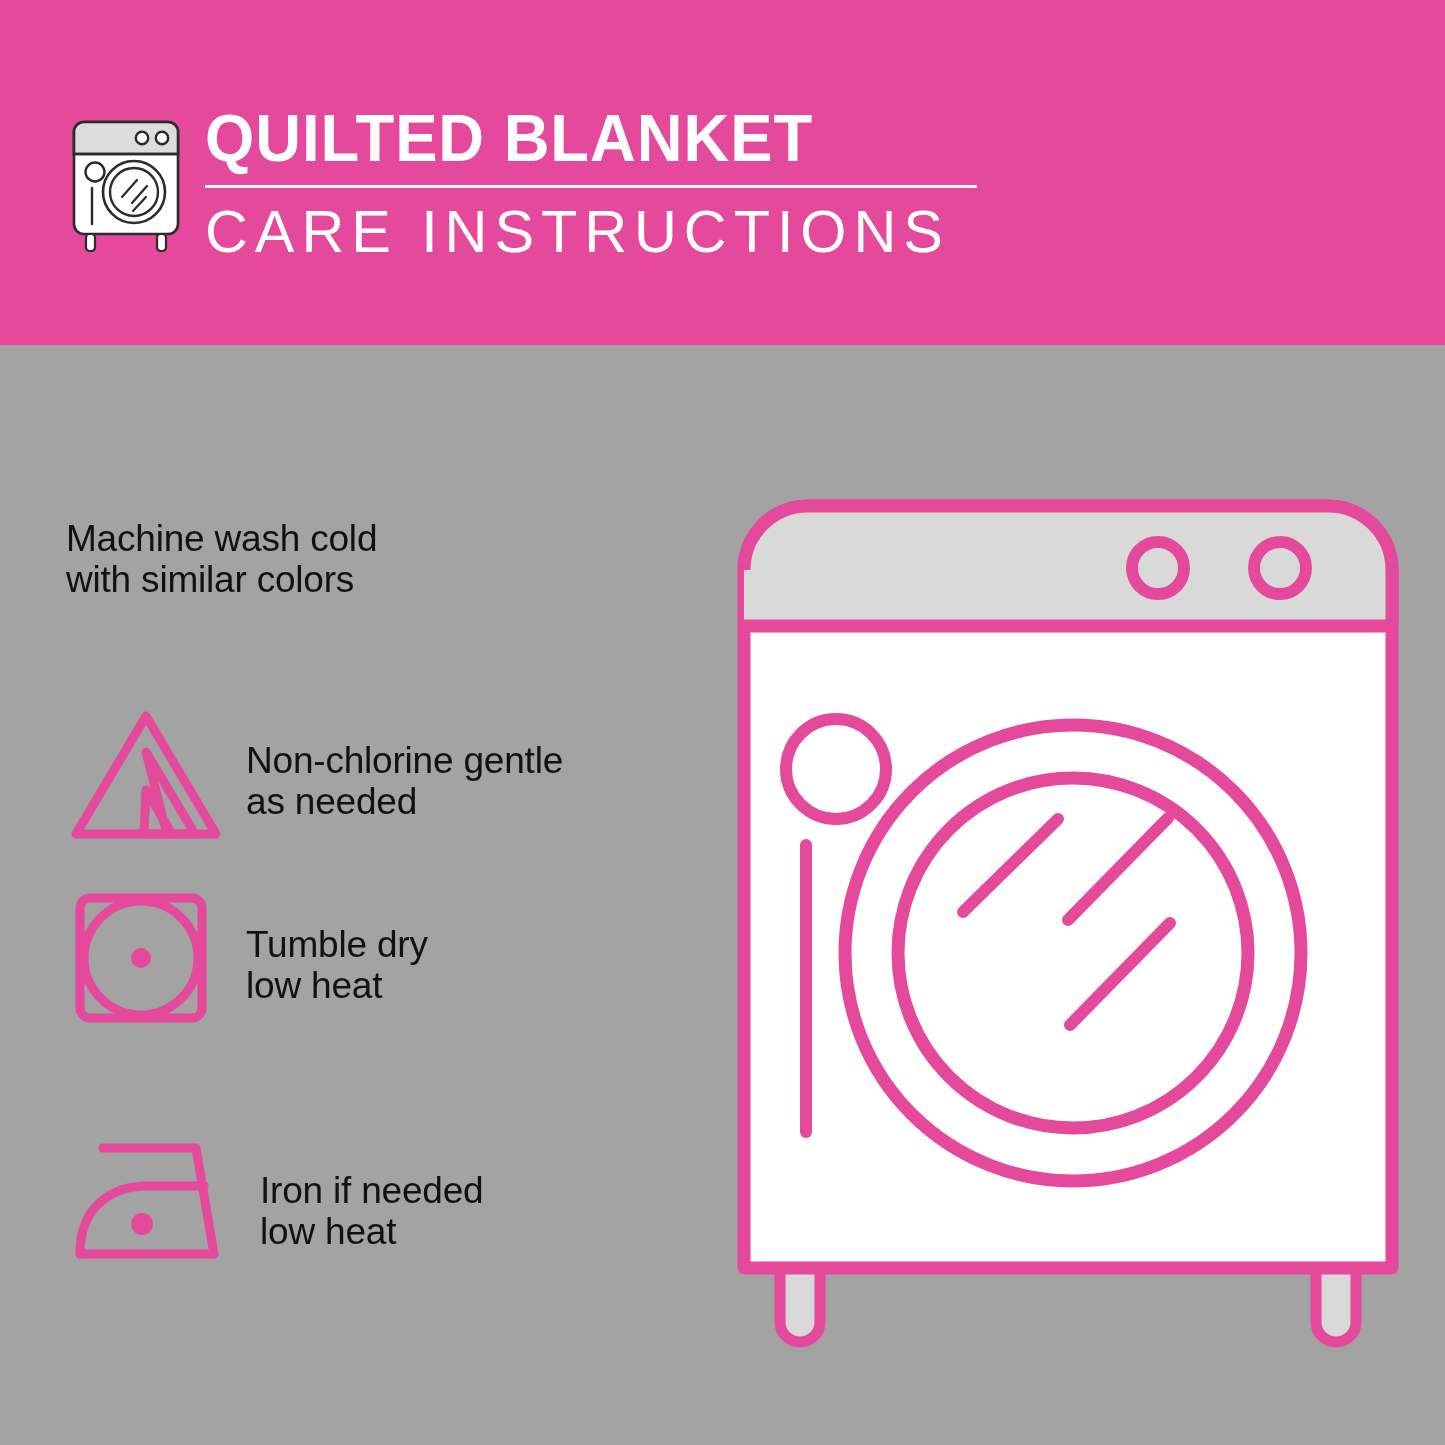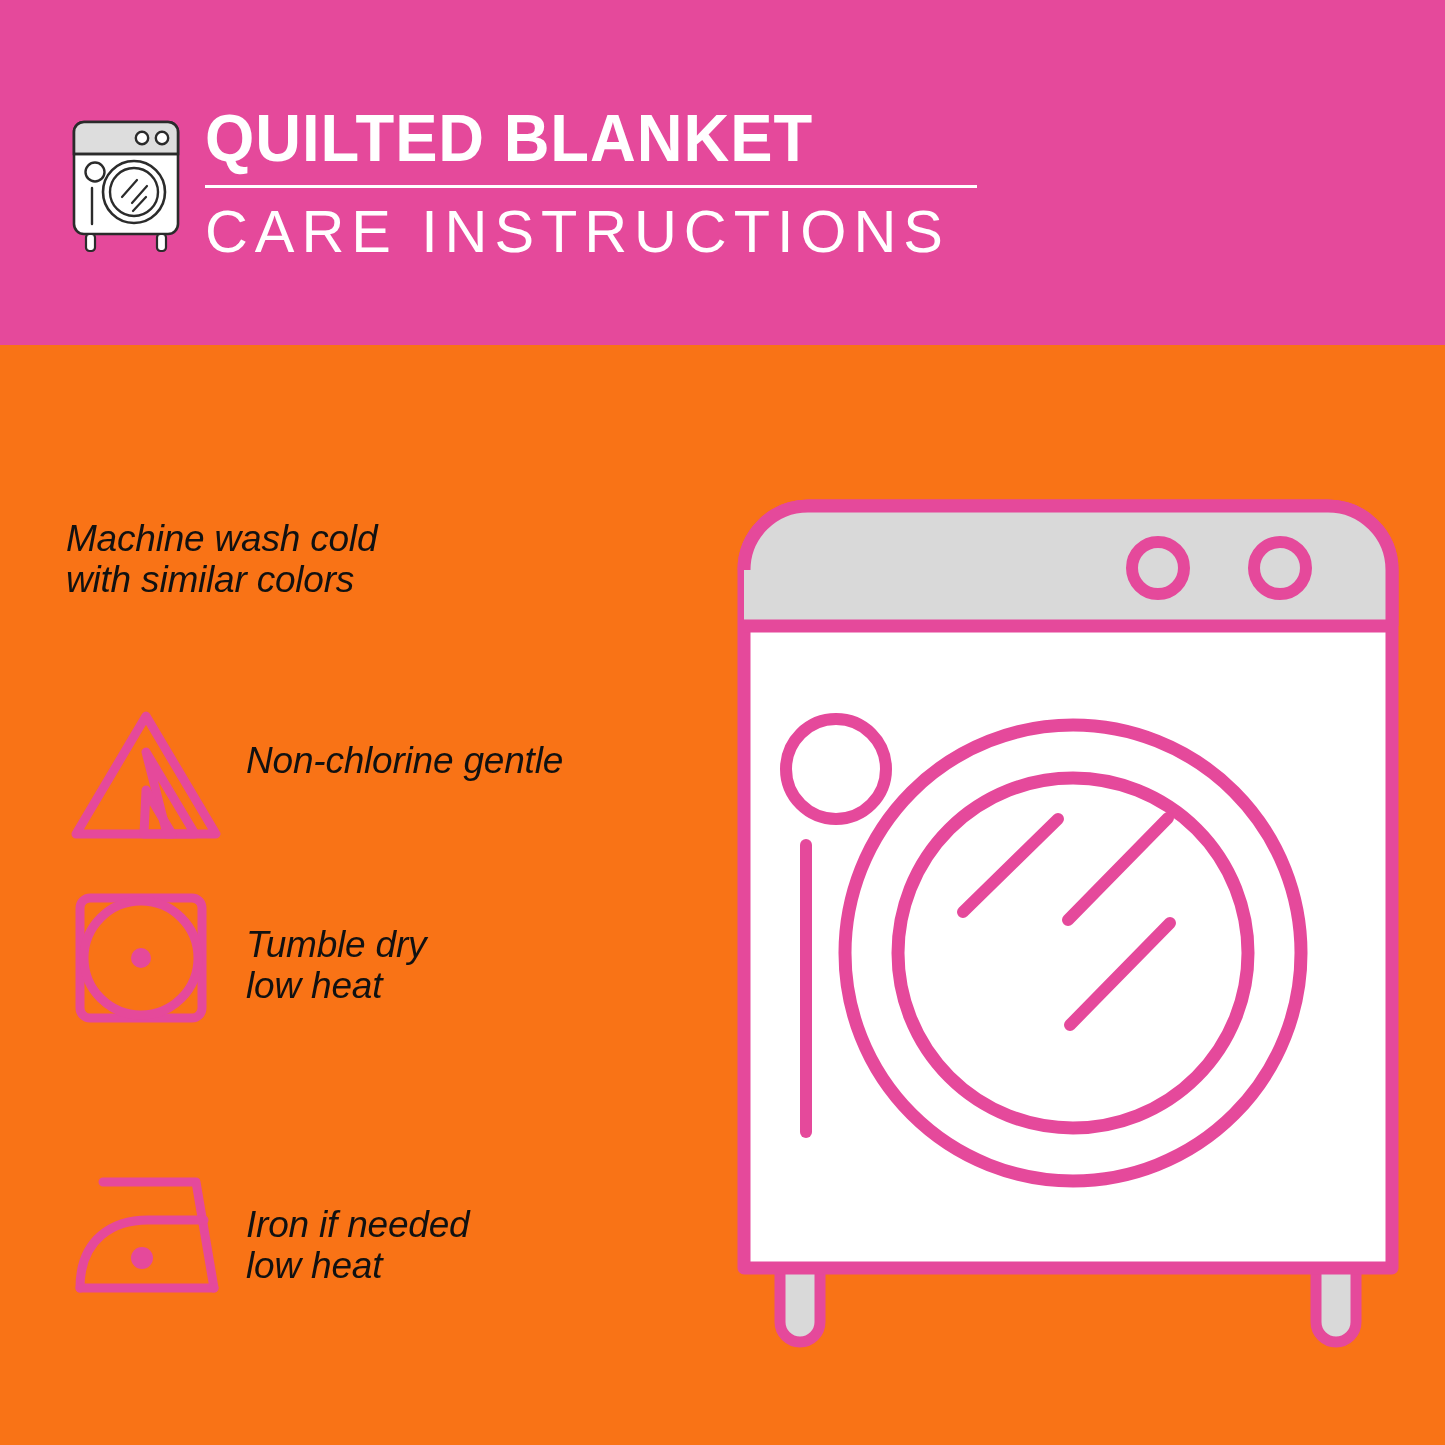--- a/index.html
+++ b/index.html
@@ -7,21 +7,21 @@
     padding: 0;
     background: #ffffff;
   }
   body {
     font-family: "Liberation Sans", sans-serif;
   }
   #page {
     position: relative;
     width: 1445px;
     height: 1445px;
-    background: #f97316;
+    background: #a3a3a3;
     overflow: hidden;
   }
 
   
   #header-band {
     position: absolute;
     left: 0;
     top: 0;
     width: 1445px;
     height: 345px;
@@ -86,28 +86,27 @@
     justify-content: flex-start;
   }
   .care-text {
     flex: 1 1 auto;
     font-family: "Liberation Sans", sans-serif;
     font-size: 37px;
     line-height: 41px;
     color: #111111;
     letter-spacing: -0.2px;
     padding-top: 6px;
-    font-style: italic;
   }
   .care-text .ln { display: block; white-space: nowrap; }
 
   #row-wash   { top: 500px; }
   #row-bleach { top: 706px; }
   #row-dry    { top: 888px; }
-  #row-iron   { top: 1168px; }
+  #row-iron   { top: 1134px; gap: 14px; }
 
   #row-wash   .care-text { padding-top: 18px; }
   #row-bleach .care-text { padding-top: 34px; }
   #row-dry    .care-text { padding-top: 36px; }
   #row-iron   .care-text { padding-top: 36px; }
 
   
   #machine-illustration {
     position: absolute;
     left: 718px;
@@ -173,20 +172,21 @@
 
           <path d="M80 10 L 150 128 L 10 128 Z"></path>
 
           <path d="M80 46 L 129 128 L 101 128 Z"></path>
           <path d="M80 84 L 106 128 L 78 128 Z"></path>
         </g>
       </svg>
     </div>
     <div class="care-text">
       <span class="ln">Non-chlorine gentle</span>
+      <span class="ln">as needed</span>
     </div>
   </div>
 
   <div class="care-row" id="row-dry">
     <div class="care-icon">
       <svg viewBox="0 0 160 140" width="160" height="140" aria-hidden="true">
         <rect x="14" y="10" width="122" height="120" rx="10" ry="10" fill="none" stroke="#e5499b" stroke-width="9"></rect>
         <circle cx="75" cy="70" r="57" fill="none" stroke="#e5499b" stroke-width="9"></circle>
         <circle cx="75" cy="70" r="10" fill="#e5499b"></circle>
       </svg>

